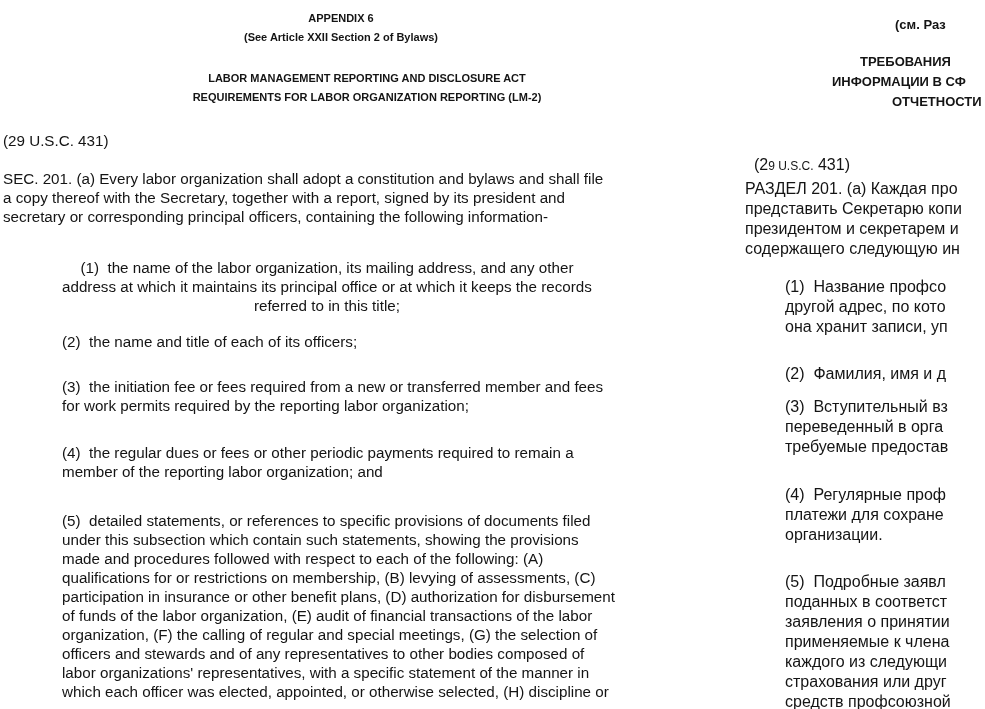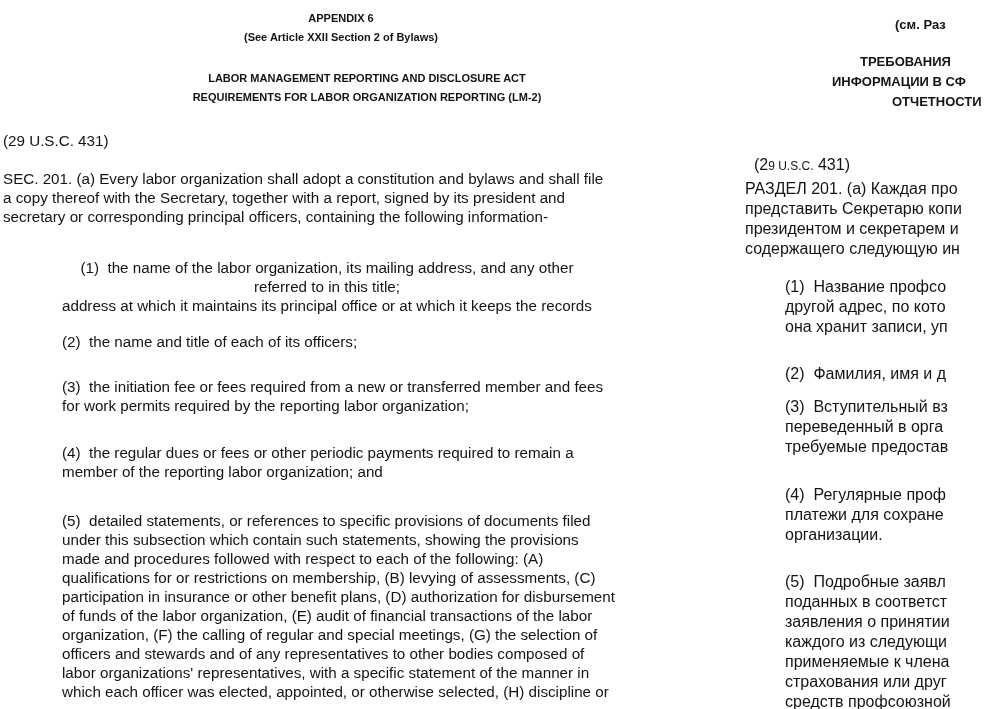--- a/index.html
+++ b/index.html
@@ -63,22 +63,22 @@
 <div class="abs en-body en-usc tline">(29 U.S.C. 431)</div>
 
 <div class="abs en-body en-intro">
     <div class="tline">SEC. 201. (a) Every labor organization shall adopt a constitution and bylaws and shall file</div>
     <div class="tline">a copy thereof with the Secretary, together with a report, signed by its president and</div>
     <div class="tline">secretary or corresponding principal officers, containing the following information-</div>
   </div>
 
 <div class="abs en-body en-item1">
     <div class="tline">(1)  the name of the labor organization, its mailing address, and any other</div>
+    <div class="tline">address at which it maintains its principal office or at which it keeps the records</div>
     <div class="tline">referred to in this title;</div>
-    <div class="tline">address at which it maintains its principal office or at which it keeps the records</div>
   </div>
 
 <div class="abs en-body en-item2">
     <div class="tline">(2)  the name and title of each of its officers;</div>
   </div>
 
 <div class="abs en-body en-item3">
     <div class="tline">(3)  the initiation fee or fees required from a new or transferred member and fees</div>
     <div class="tline">for work permits required by the reporting labor organization;</div>
   </div>
@@ -116,13 +116,13 @@
 <div class="abs ru-body ru-intro"><div class="tline">РАЗДЕЛ 201. (а) Каждая про</div><div class="tline">представить Секретарю копи</div><div class="tline">президентом и секретарем и</div><div class="tline">содержащего следующую ин</div></div>
 
 <div class="abs ru-body ru-item1"><div class="tline">(1)  Название профсо</div><div class="tline">другой адрес, по кото</div><div class="tline">она хранит записи, уп</div></div>
 
 <div class="abs ru-body ru-item2"><div class="tline">(2)  Фамилия, имя и д</div></div>
 
 <div class="abs ru-body ru-item3"><div class="tline">(3)  Вступительный вз</div><div class="tline">переведенный в орга</div><div class="tline">требуемые предостав</div></div>
 
 <div class="abs ru-body ru-item4"><div class="tline">(4)  Регулярные проф</div><div class="tline">платежи для сохране</div><div class="tline">организации.</div></div>
 
-<div class="abs ru-body ru-item5"><div class="tline">(5)  Подробные заявл</div><div class="tline">поданных в соответст</div><div class="tline">заявления о принятии</div><div class="tline">каждого из следующи</div><div class="tline">применяемые к члена</div><div class="tline">страхования или друг</div><div class="tline">средств профсоюзной</div></div>
+<div class="abs ru-body ru-item5"><div class="tline">(5)  Подробные заявл</div><div class="tline">поданных в соответст</div><div class="tline">заявления о принятии</div><div class="tline">применяемые к члена</div><div class="tline">каждого из следующи</div><div class="tline">страхования или друг</div><div class="tline">средств профсоюзной</div></div>
 
 </body></html>

